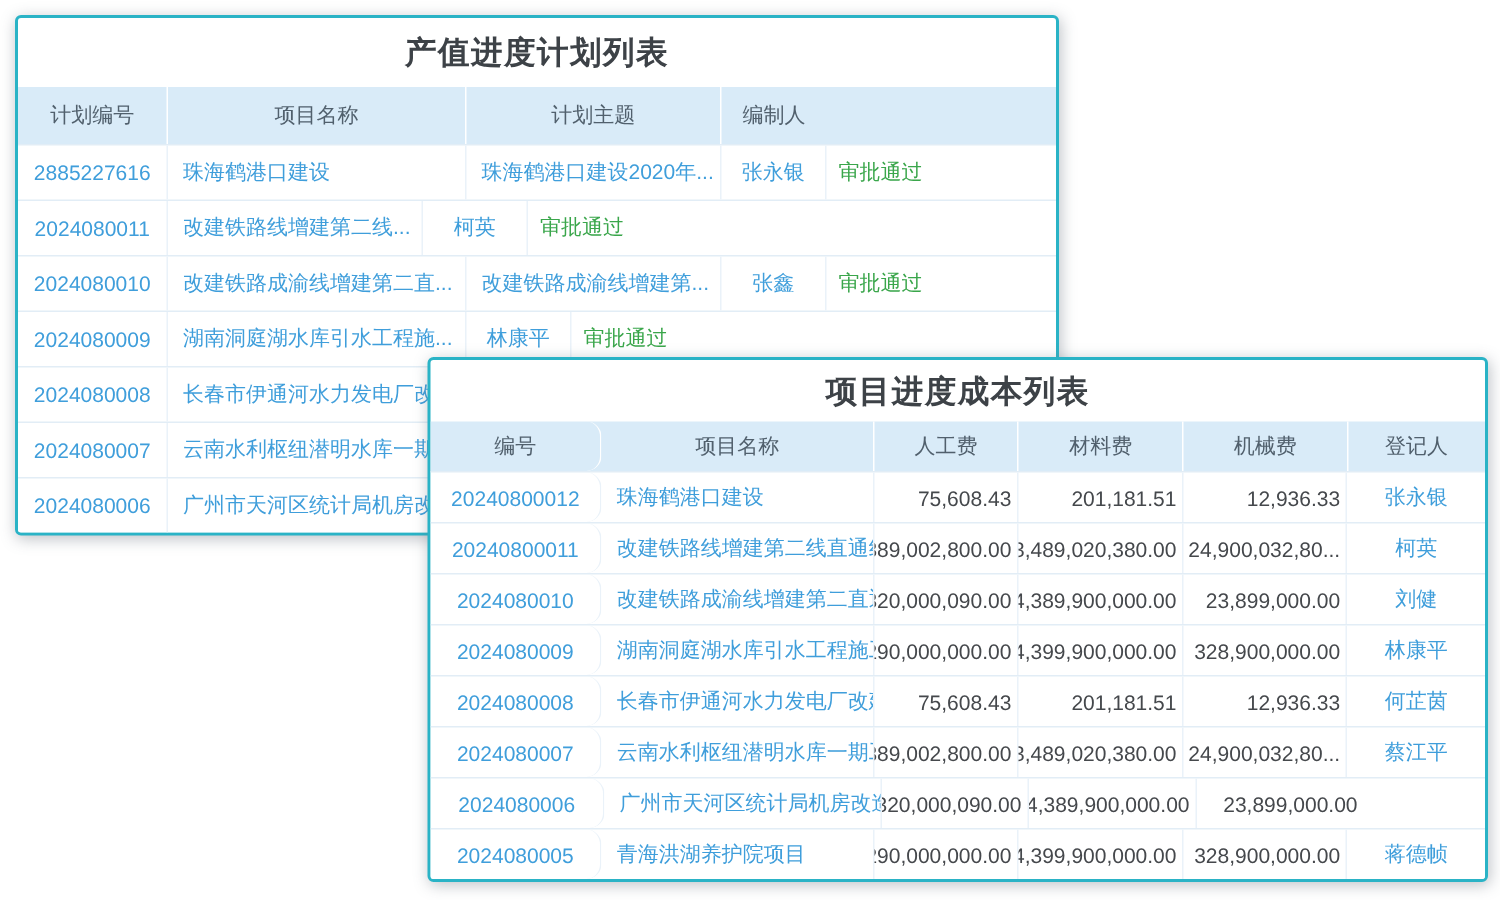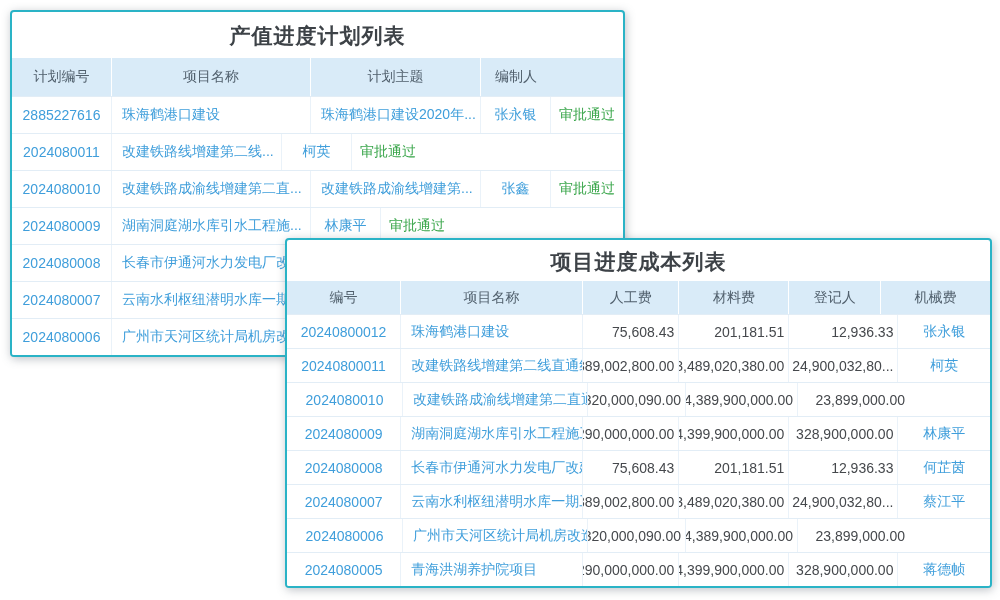--- a/index.html
+++ b/index.html
@@ -52,36 +52,36 @@
     border-right:1px solid #eaf2f9;
   }
   .row .cell:last-child{border-right:none;}
   .cell.center{justify-content:center;}
   .cell.right{justify-content:flex-end;padding-right:4px;}
   .link{color:var(--link);cursor:pointer;}
   .num{color:var(--text-dark);}
   .status{color:var(--green);cursor:pointer;}
 
   
-  #plan-window{left:10px;top:10px;width:615px;}
+  #plan-window{left:10px;top:10px;width:696px;}
   #plan-window .window-title{height:46px;line-height:48px;}
   #plan-window .thead{height:38px;}
   #plan-window .row{height:37px;}
   #plan-window .col-0{width:100px;}
   #plan-window .col-1{width:199px;}
   #plan-window .col-2{width:170px;}
   #plan-window .col-3{width:70px;}
   #plan-window .col-4{width:72px;}
 
   
   #cost-window{left:285px;top:238px;width:707px;z-index:5;}
   #cost-window .window-title{height:41px;line-height:44px;}
   #cost-window .thead{height:33px;}
   #cost-window .row{height:34px;}
-  #cost-window .col-0{width:116px;}
+  #cost-window .col-0{width:116px;border-radius:10px;}
   #cost-window .col-1{width:185px;}
   #cost-window .col-2{width:98px;}
   #cost-window .col-3{width:112px;}
   #cost-window .col-4{width:111px;}
   #cost-window .col-5{width:93px;}
 </style>
 </head>
 <body>
 
 <section class="window" id="plan-window">
@@ -143,22 +143,22 @@
     </div>
 </section>
 
 <section class="window" id="cost-window">
   <h1 class="window-title">项目进度成本列表</h1>
   <div class="thead">
     <div class="cell col-0">编号</div>
     <div class="cell col-1">项目名称</div>
     <div class="cell col-2">人工费</div>
     <div class="cell col-3">材料费</div>
+    <div class="cell col-4">机械费</div>
     <div class="cell col-5">登记人</div>
-    <div class="cell col-4">机械费</div>
   </div>
   <div class="tbody" id="cost-body">
       <div class="row">
         <div class="cell col-0 center link">20240800012</div>
         <div class="cell col-1 link">珠海鹤港口建设</div>
         <div class="cell col-2 right num">75,608.43</div>
         <div class="cell col-3 right num">201,181.51</div>
         <div class="cell col-4 right num">12,936.33</div>
         <div class="cell col-5 center link">张永银</div>
       </div>
@@ -169,20 +169,21 @@
         <div class="cell col-3 right num">3,489,020,380.00</div>
         <div class="cell col-4 right num">24,900,032,80...</div>
         <div class="cell col-5 center link">柯英</div>
       </div>
       <div class="row">
         <div class="cell col-0 center link">2024080010</div>
         <div class="cell col-1 link">改建铁路成渝线增建第二直通...</div>
         <div class="cell col-2 right num">320,000,090.00</div>
         <div class="cell col-3 right num">4,389,900,000.00</div>
         <div class="cell col-4 right num">23,899,000.00</div>
+        <div class="cell col-5 center link">刘健</div>
       </div>
       <div class="row">
         <div class="cell col-0 center link">2024080009</div>
         <div class="cell col-1 link">湖南洞庭湖水库引水工程施工...</div>
         <div class="cell col-2 right num">4,290,000,000.00</div>
         <div class="cell col-3 right num">4,399,900,000.00</div>
         <div class="cell col-4 right num">328,900,000.00</div>
         <div class="cell col-5 center link">林康平</div>
       </div>
       <div class="row">

